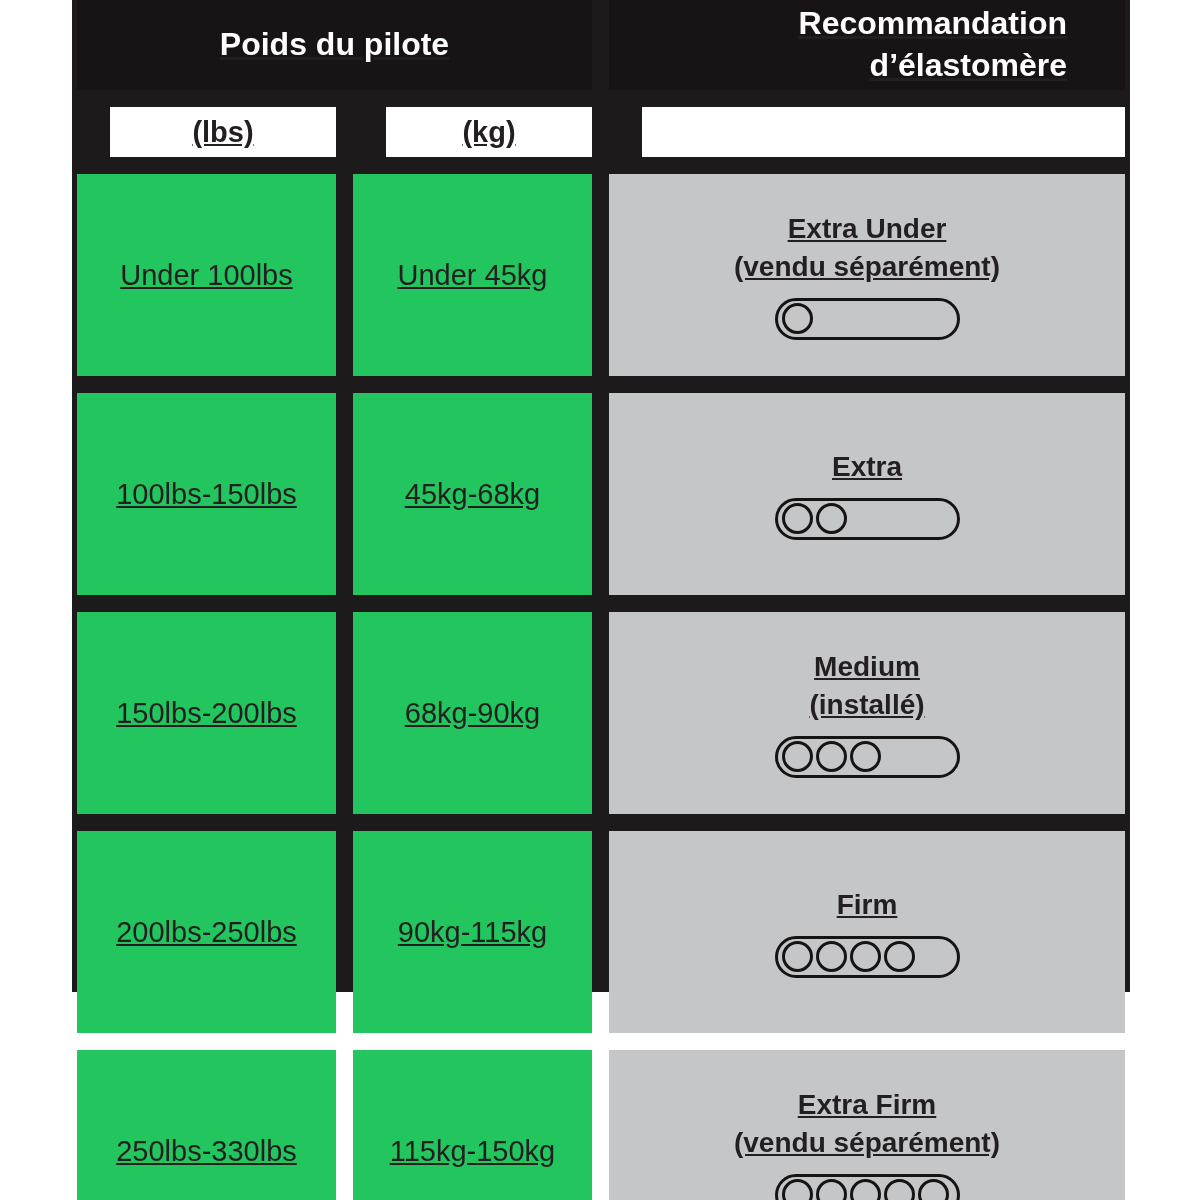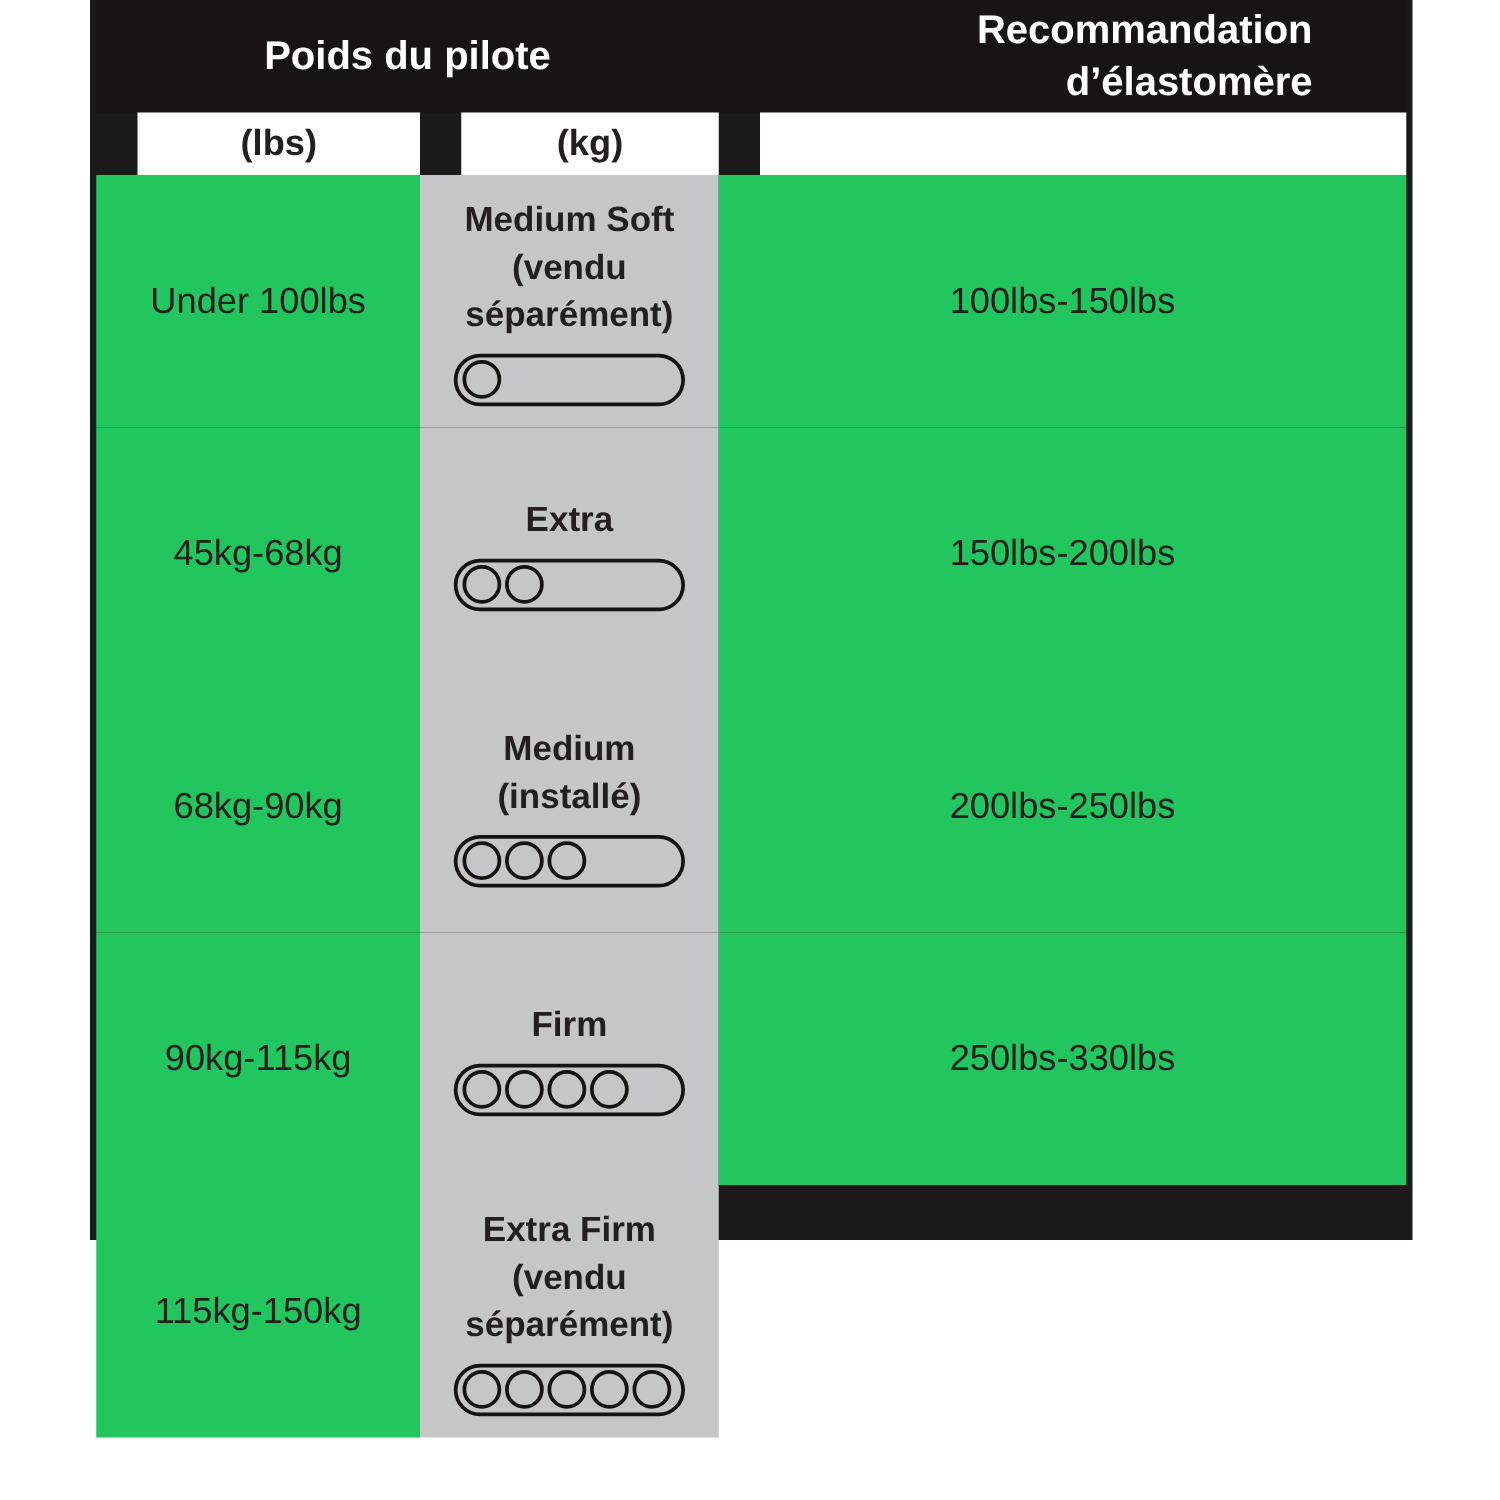--- a/index.html
+++ b/index.html
@@ -11,22 +11,23 @@
   *{box-sizing:border-box;margin:0;padding:0;}
   html,body{width:1200px;height:1200px;background:#ffffff;overflow:hidden;}
   body{font-family:"Liberation Sans","DejaVu Sans",sans-serif;color:var(--text);}
 
   .table-wrap{
     position:absolute;left:72px;top:0;width:1058px;height:992px;
     background:var(--border);
     display:grid;
     grid-template-columns:259px 239px 1fr;
     grid-template-rows:90px 50px repeat(5,202px);
-    gap:0;
+    gap:17px;
     padding:0 5px 5px 5px;
+    text-decoration:underline;
   }
   .cell{display:flex;align-items:center;justify-content:center;text-align:center;}
   .hdr{
     background:var(--header-bg);color:#ffffff;
     font-weight:700;font-size:32px;line-height:1.3;
   }
   .hdr-left{grid-column:1 / 3;}
   .hdr-right .wrapblock{display:block;max-width:400px;text-align:right;}
   .sub{
     background:#ffffff;font-weight:700;font-size:29px;margin-left:33px;
@@ -69,22 +70,25 @@
     <span>(lbs)</span>
   </div>
   <div class="cell sub">
     <span>(kg)</span>
   </div>
   <div class="cell sub"></div>
 
   <div class="cell data">
       <span>Under 100lbs</span>
     </div>
+  <div class="cell data">
+      <span>Under 45kg</span>
+    </div>
   <div class="cell rec">
-    <div class="rec-title">Medium Soft</div>
+    <div class="rec-title">Extra Under</div>
     <div class="rec-sub">(vendu séparément)</div>
     <div class="pill">
         <span class="dot"></span>
       </div>
   </div>
 
   <div class="cell data">
       <span>100lbs-150lbs</span>
     </div>
   <div class="cell data">

